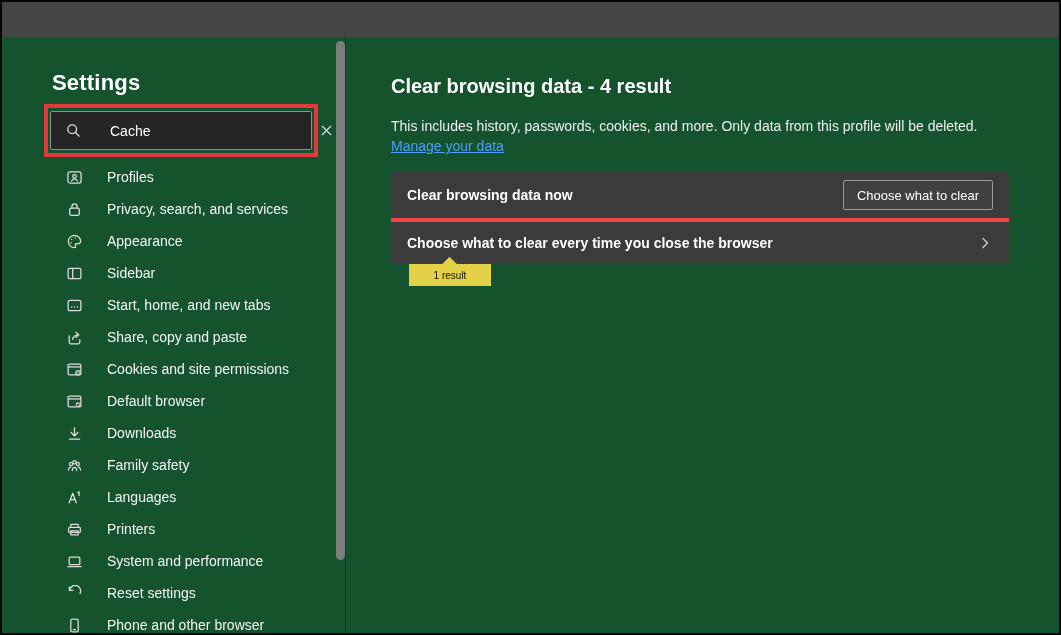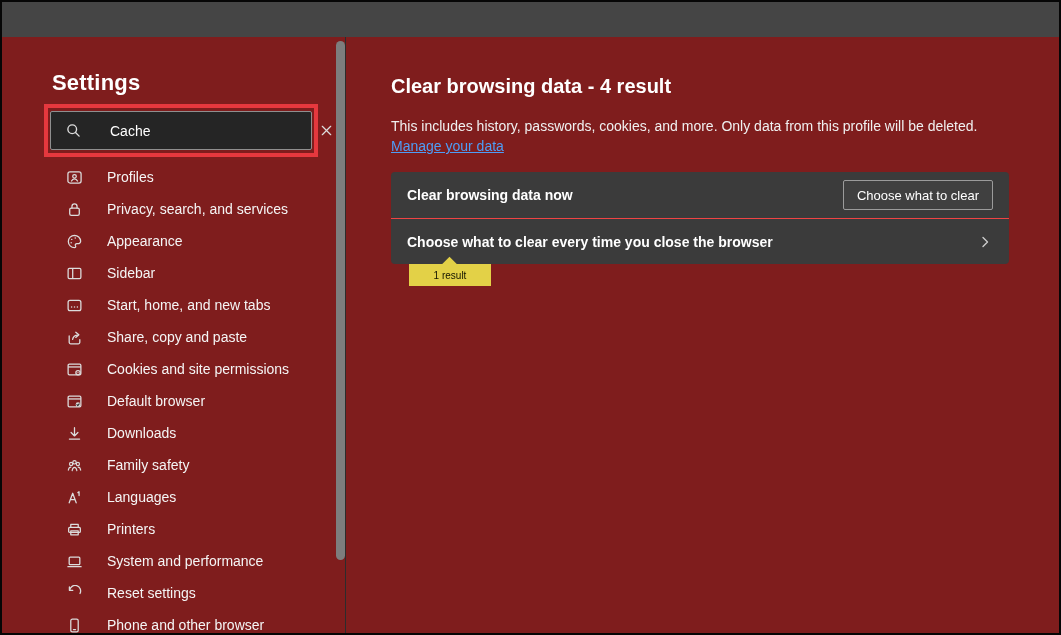--- a/index.html
+++ b/index.html
@@ -1,21 +1,21 @@
 <!DOCTYPE html>
 <html><head>
 <meta charset="utf-8">
 <style>
   * { margin:0; padding:0; box-sizing:border-box; }
   html,body { background:#1c1c1c; }
   body { font-family:"Liberation Sans", sans-serif; }
 
   .window {
     position:relative; width:1061px; height:635px;
-    background:#7f1d1d; overflow:hidden;
+    background:#14532d; overflow:hidden;
     box-shadow: inset 0 0 0 2px #060606;
   }
   .titlebar {
     position:absolute; left:2px; top:2px; right:2px; height:35px;
     background:#454545;
   }
 
   
   .sidebar { position:absolute; left:2px; top:37px; width:343px; bottom:2px; }
   .settings-title {
@@ -68,21 +68,21 @@
     font-size:14px; color:#4e9df6; text-decoration:underline; cursor:pointer;
   }
   .card {
     position:absolute; left:45px; top:135px; width:618px; height:92px;
     background:#3b3b3b; border-radius:4px;
   }
   .card-row {
     height:46px; display:flex; align-items:center; justify-content:space-between;
     padding:0 16px;
   }
-  .card-row + .card-row { border-top:1px solid #ef4444; }
+  .card-row + .card-row { border-top:4px solid #ef4444; }
   .row-label { font-size:14px; font-weight:700; color:#ffffff; }
   .clear-btn {
     height:30px; padding:0 13px; font-size:13px; color:#ffffff;
     background:#404040; border:1px solid #9b9b9b; border-radius:2px;
     font-family:"Liberation Sans", sans-serif; cursor:pointer;
   }
   .row2 { cursor:pointer; }
 
   .result-badge {
     position:absolute; left:63px; top:227px; width:82px; height:22px;

